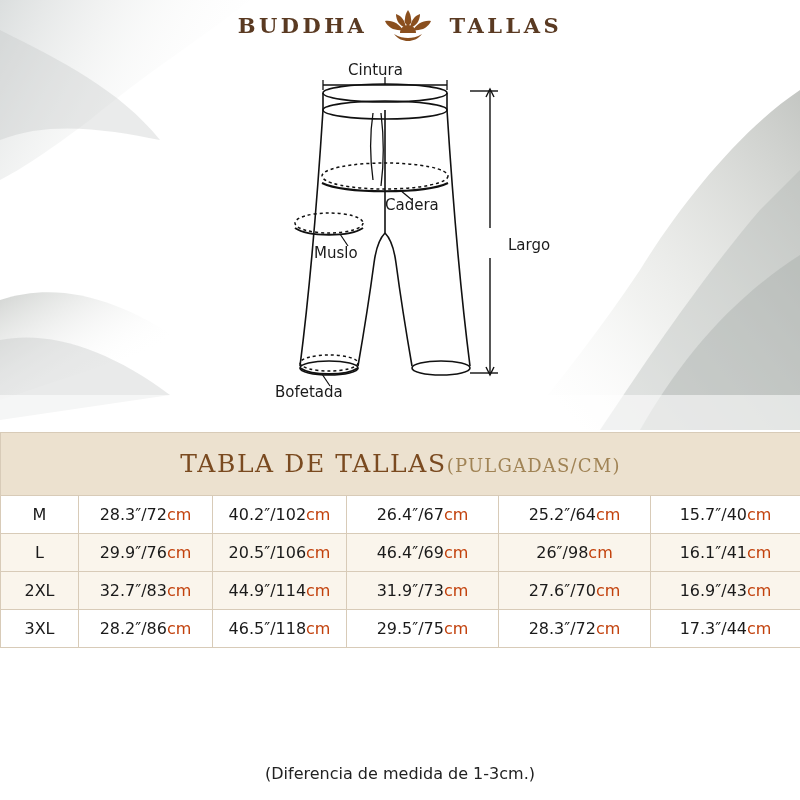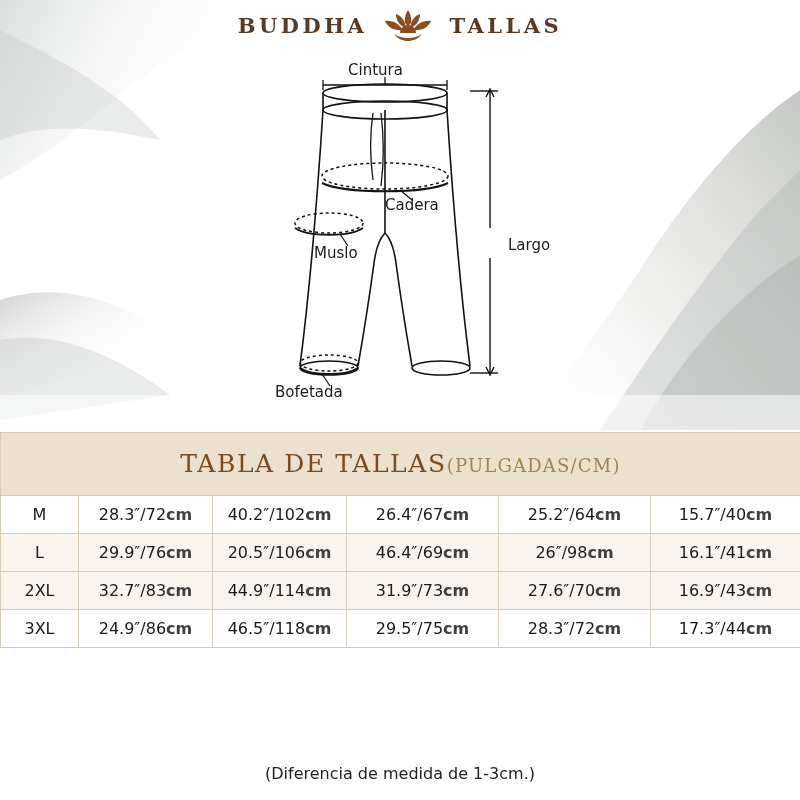--- a/index.html
+++ b/index.html
@@ -106,21 +106,21 @@
     color: #1a1a1a;
     height: 44px;
   }
   tbody td {
     height: 38px;
     font-size: 16px;
     color: #1a1a1a;
   }
   tbody tr.odd td  { background: #ffffff; }
   tbody tr.even td { background: #faf5ec; }
-  .unit { color: #404040; font-weight: bold; }
+  .unit { color: #c2410c; }
   .note {
     position: absolute;
     left: 0; right: 0;
     top: 764px;
     text-align: center;
     font-size: 16px;
     color: #222;
     z-index: 5;
   }
 </style>
@@ -281,21 +281,21 @@
         <tr class="even">
           <td>2XL</td>
           <td><span>32.7″/83</span><span class="unit">cm</span></td>
           <td><span>44.9″/114</span><span class="unit">cm</span></td>
           <td><span>31.9″/73</span><span class="unit">cm</span></td>
           <td><span>27.6″/70</span><span class="unit">cm</span></td>
           <td><span>16.9″/43</span><span class="unit">cm</span></td>
         </tr>
         <tr class="odd">
           <td>3XL</td>
-          <td><span>24.9″/86</span><span class="unit">cm</span></td>
+          <td><span>28.2″/86</span><span class="unit">cm</span></td>
           <td><span>46.5″/118</span><span class="unit">cm</span></td>
           <td><span>29.5″/75</span><span class="unit">cm</span></td>
           <td><span>28.3″/72</span><span class="unit">cm</span></td>
           <td><span>17.3″/44</span><span class="unit">cm</span></td>
         </tr>
       </tbody>
     </table>
   </div>
 
   <div class="note">(Diferencia de medida de 1-3cm.)</div>

